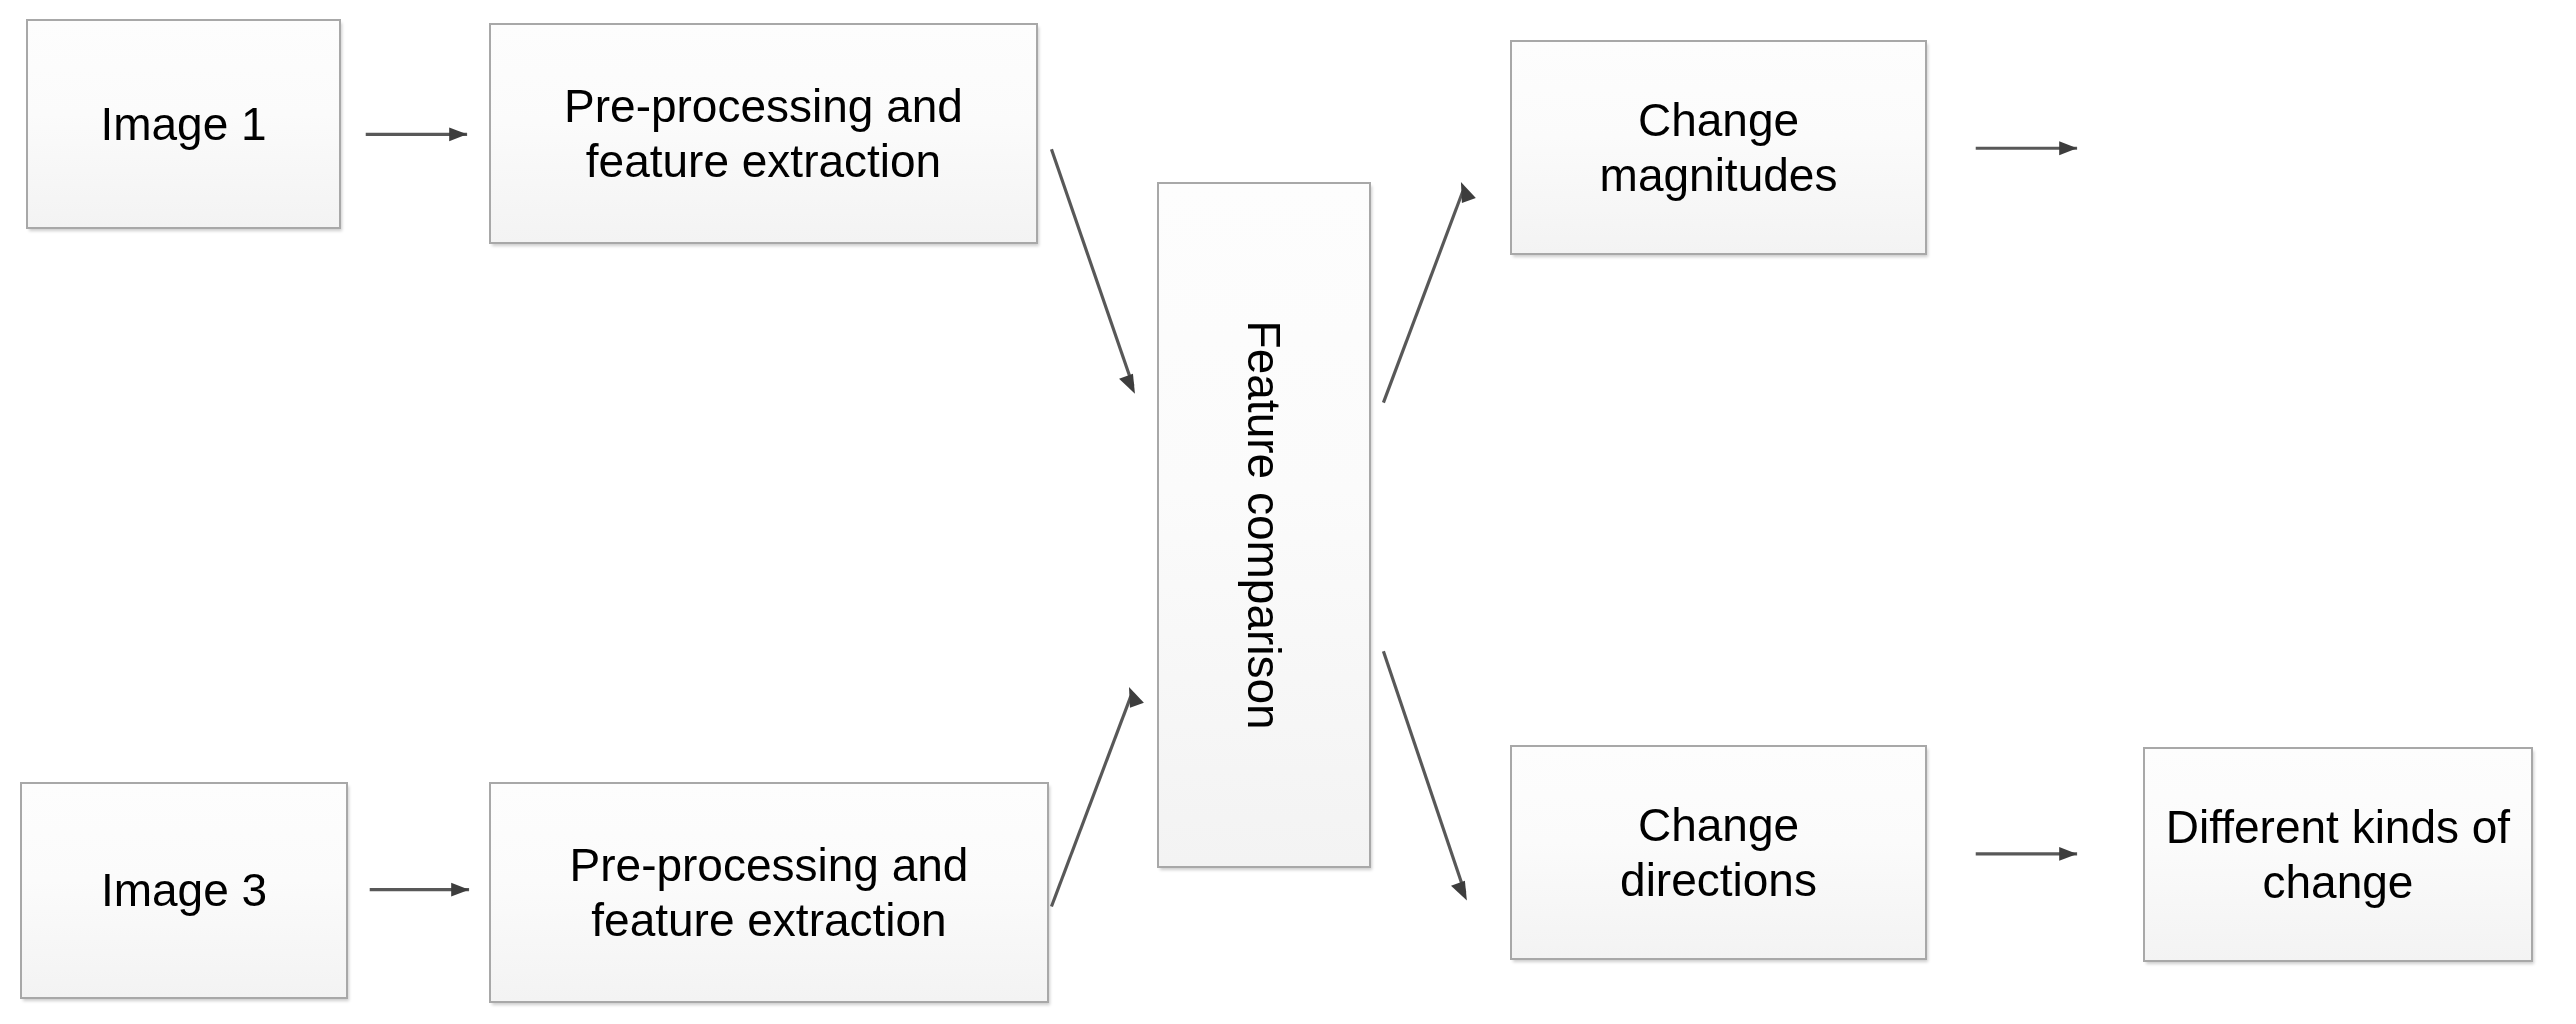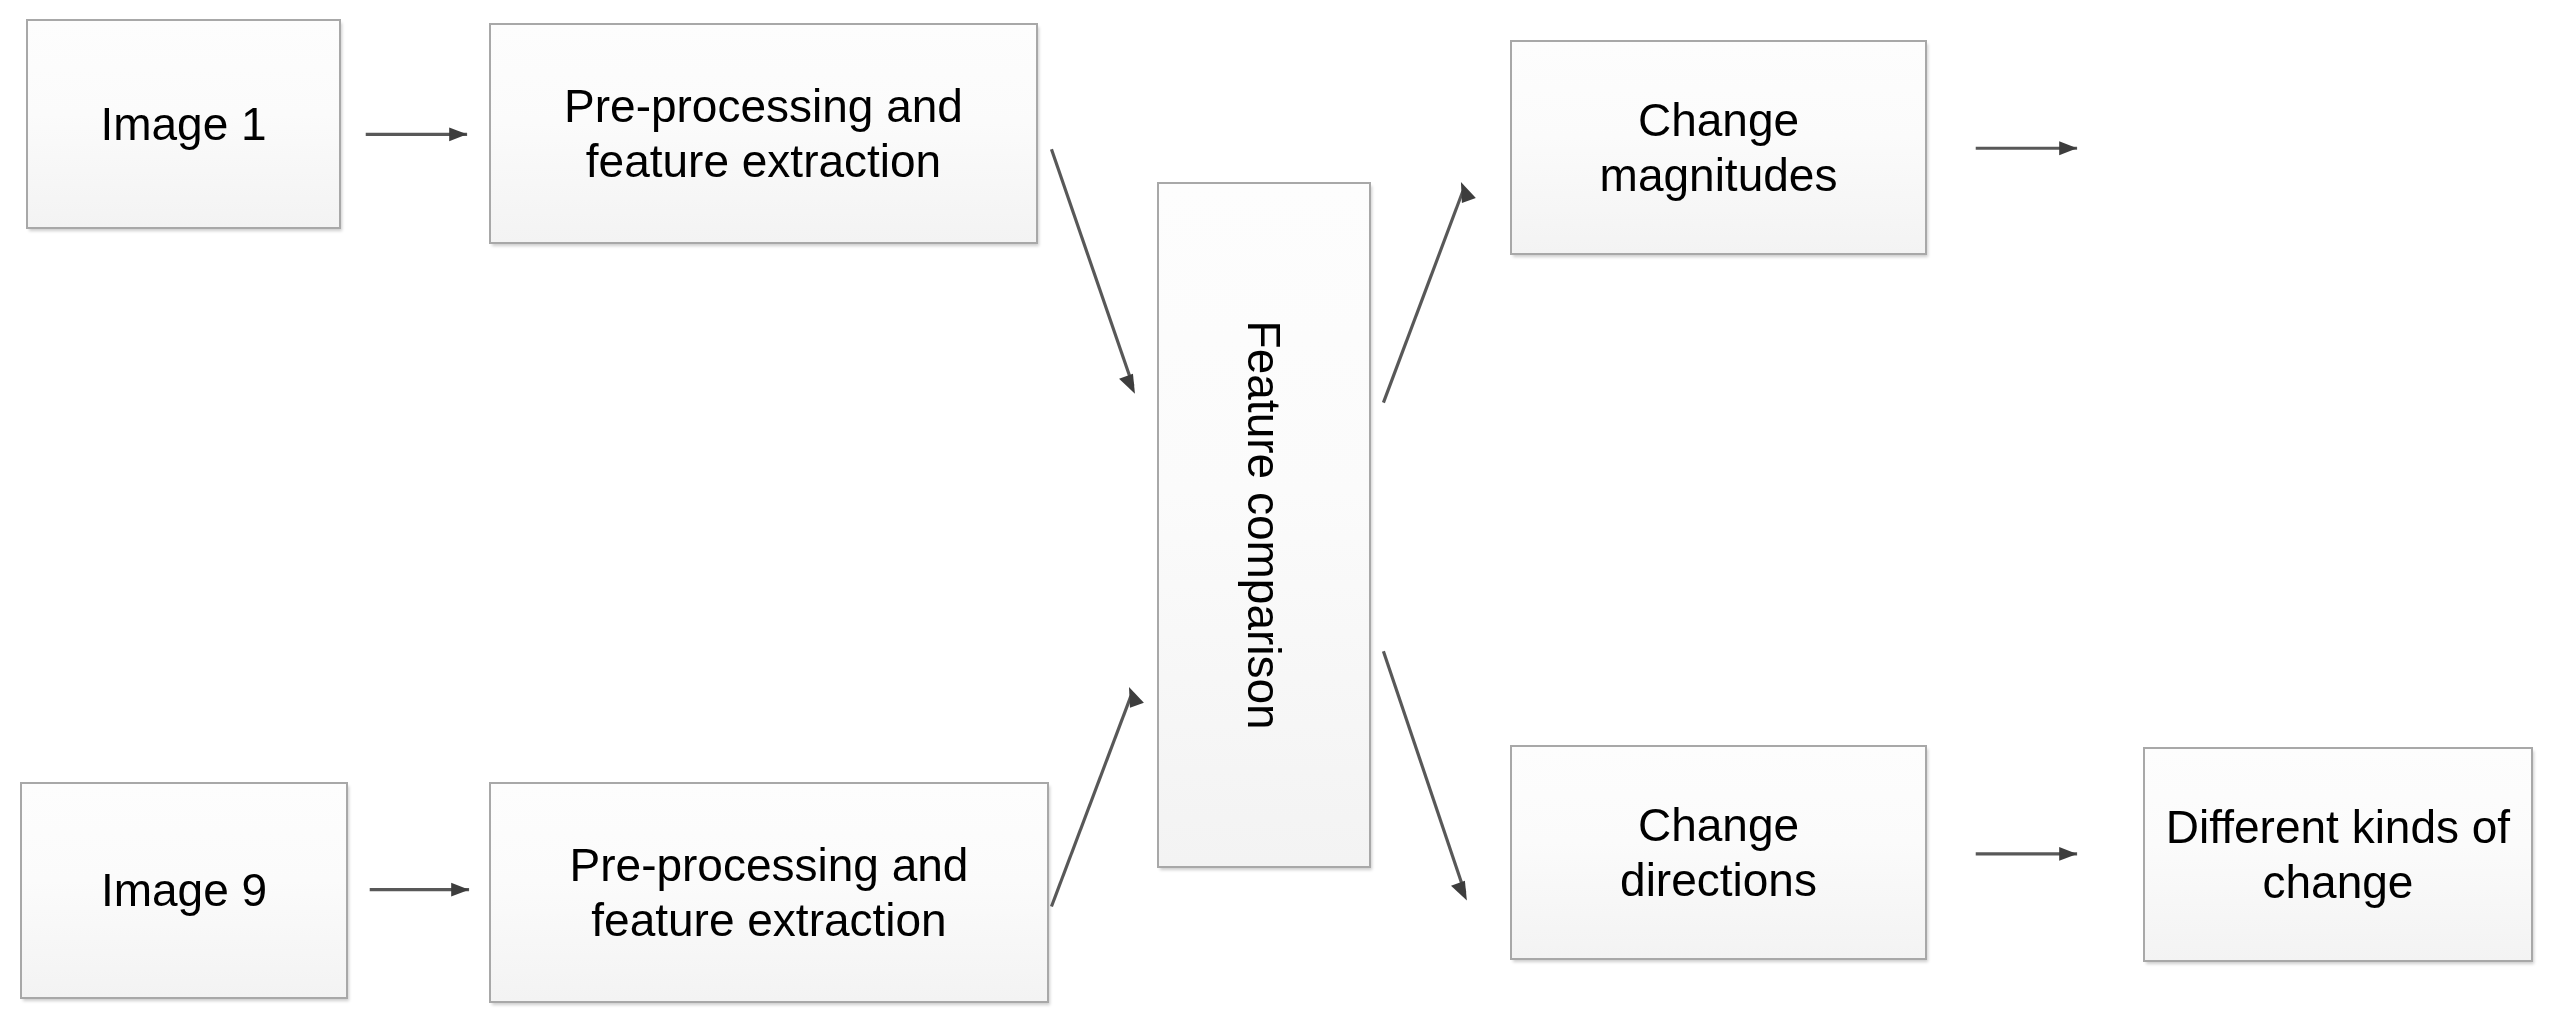--- a/index.html
+++ b/index.html
@@ -75,21 +75,21 @@
     <span class="label">Feature comparison</span>
   </div>
 
   <div class="node" style="left:1510px; top:40px; width:417px; height:215px; font-size:46px;">
     <span class="label">Change
 magnitudes</span>
   </div>
 
 
   <div class="node" style="left:20px; top:782px; width:328px; height:217px; font-size:46px;">
-    <span class="label">Image 9</span>
+    <span class="label">Image 3</span>
   </div>
 
   <div class="node" style="left:489px; top:782px; width:560px; height:221px; font-size:46px;">
     <span class="label">Pre-processing and
 feature extraction</span>
   </div>
 
   <div class="node" style="left:1510px; top:745px; width:417px; height:215px; font-size:46px;">
     <span class="label">Change
 directions</span>

